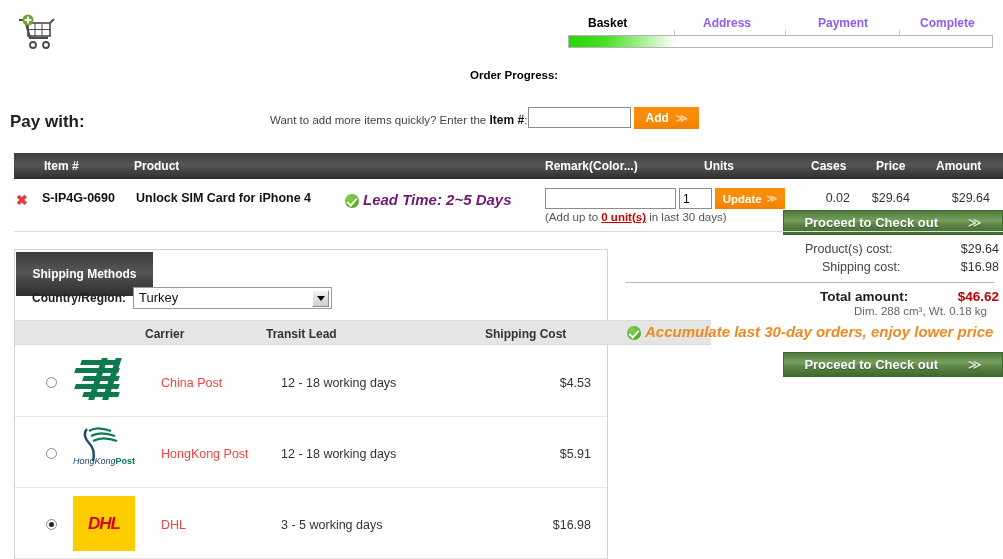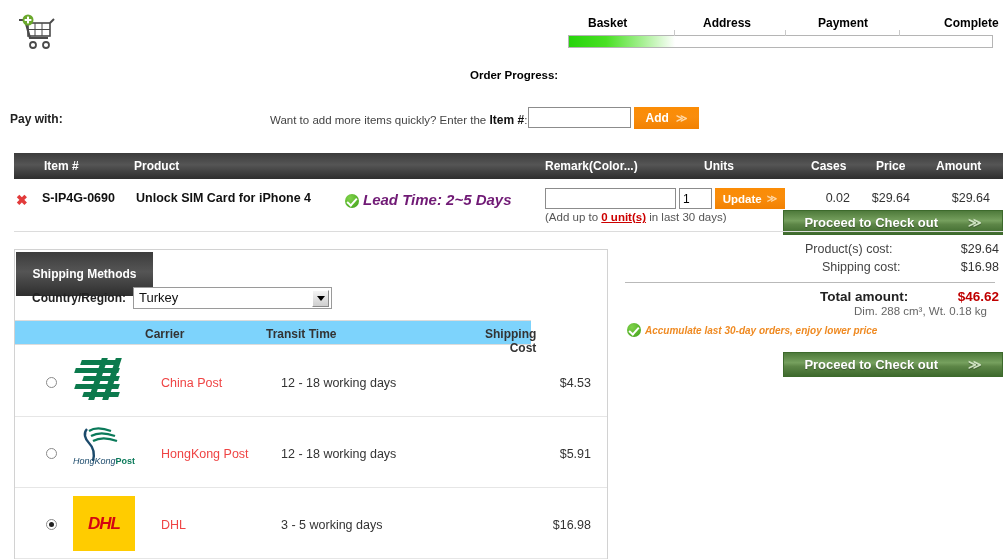--- a/index.html
+++ b/index.html
@@ -27,36 +27,36 @@
   #progress-label {
     position: absolute; left: 0; top: 15px;
     font-size: 11.5px; font-weight: bold; color: #000; margin-top: 38px;
   }
   #progress-steps { position: absolute; left: 98px; top: 0; width: 425px; height: 16px; }
   .step-label {
     position: absolute; top: 0; font-size: 12px; font-weight: bold;
     white-space: nowrap;
   }
   .step-label.active { color: #000; }
-  .step-label.inactive { color: #000000; }
+  .step-label.inactive { color: #8b5cf6; }
   #progress-bar {
     position: absolute; left: 98px; top: 19px; width: 425px; height: 13px;
     border: 1px solid #b5b5b5; background: #fff;
   }
   #progress-fill {
     position: absolute; left: 0; top: 0; height: 100%; width: 25%;
     background: linear-gradient(to right, #27d40c 0%, #49e024 35%, #a8f095 70%, #ffffff 100%);
   }
   .tick {
     position: absolute; top: -6px; width: 1px; height: 6px; background: #c9c9c9;
   }
 
   
   #toolbar { position: absolute; left: 0; top: 104px; width: 1003px; height: 32px; }
-  #paywith-label { position: absolute; left: 10px; top: 8px; font-size: 12px; font-weight: bold; color: #222; }
+  #paywith-label { position: absolute; left: 10px; top: 8px; font-size: 17px; font-weight: bold; color: #222; }
   #currency-select {
     position: absolute; left: 67px; top: 1px; width: 117px; height: 22px;
     border: 1px solid #9a9a9a; background: #fff;
     font-family: "Liberation Sans", sans-serif; font-size: 13px; color: #111;
     padding-left: 4px; line-height: 20px;
   }
   #currency-arrow {
     position: absolute; right: 2px; top: 2px; width: 17px; height: 17px;
     background: linear-gradient(#f4f4f4, #cfcfcf);
     border: 1px solid #8a8a8a; border-top-color: #fff; border-left-color: #fff;
@@ -169,23 +169,23 @@
     border: 1px solid #8a8a8a; border-top-color: #fff; border-left-color: #fff;
     display: flex; align-items: center; justify-content: center;
   }
   #country-arrow .caret {
     width: 0; height: 0; border-left: 4px solid transparent; border-right: 4px solid transparent;
     border-top: 5px solid #000;
   }
   #dims { position: absolute; right: 16px; top: 292px; font-size: 11.5px; color: #666; margin-top: 13px; }
 
   #ship-head {
-    position: absolute; left: 15px; top: 320px; width: 516px; height: 25px;
-    background: #7dd3fc; border-top: 1px solid #dcdcdc; border-bottom: 1px solid #dcdcdc;
-    font-size: 12px; font-weight: bold; color: #333; text-align: right;
+    position: absolute; left: 15px; top: 320px; width: 696px; height: 25px;
+    background: #e5e5e5; border-top: 1px solid #dcdcdc; border-bottom: 1px solid #dcdcdc;
+    font-size: 12px; font-weight: bold; color: #333;
   }
   #ship-head span { position: absolute; top: 6px; }
 
   .ship-row { position: absolute; left: 15px; width: 592px; height: 71px; border-bottom: 1px solid #e6e6e6; }
   .ship-radio {
     position: absolute; left: 31px; top: 31px; width: 11px; height: 11px;
     border-radius: 50%; border: 1px solid #8a8a8a; background: #fff;
   }
   .ship-radio.sel::after {
     content: ""; position: absolute; left: 2px; top: 2px; width: 5px; height: 5px;
@@ -212,21 +212,21 @@
   }
   .dhl-text { color: #d40511; font-size: 17px; font-weight: bold; font-style: italic; letter-spacing: -1px; }
 
   
   #summary { position: absolute; left: 625px; top: 240px; width: 378px; height: 140px; }
   .sum-line { position: absolute; font-size: 12.5px; color: #444; }
   .sum-val { position: absolute; right: 4px; font-size: 12.5px; color: #333; }
   #sum-divider { position: absolute; left: 0; top: 42px; width: 370px; height: 1px; background: #b9b9b9; }
   #total-label { position: absolute; left: 195px; top: 49px; font-size: 13.5px; font-weight: bold; color: #222; }
   #total-value { position: absolute; right: 4px; top: 49px; font-size: 13.5px; font-weight: bold; color: #c00000; }
-  #accumulate { position: absolute; left: 2px; top: 83px; font-size: 10px; font-weight: bold; font-style: italic; color: #ef8a22; white-space: nowrap; }
+  #accumulate { position: absolute; left: 2px; top: 83px; font-size: 15px; font-weight: bold; font-style: italic; color: #ef8a22; white-space: nowrap; }
   #checkout-bottom { position: absolute; left: 158px; top: 112px; width: 220px; height: 25px; }
 </style>
 </head>
 <body>
 
 <div id="page">
 
   <div id="header">
     <div id="cart-icon">
       <svg width="38" height="36" viewBox="0 0 38 36">
@@ -244,21 +244,21 @@
       </svg>
     </div>
   </div>
 
   <div id="progress-wrap">
     <div id="progress-label">Order Progress:</div>
     <div id="progress-steps">
       <span class="step-label active" style="left:20px;">Basket</span>
       <span class="step-label inactive" style="left:135px;">Address</span>
       <span class="step-label inactive" style="left:250px;">Payment</span>
-      <span class="step-label inactive" style="left:376px;">Complete</span>
+      <span class="step-label inactive" style="left:352px;">Complete</span>
     </div>
     <div id="progress-bar">
       <div id="progress-fill" style="width: 25%;"></div>
       <span class="tick" style="left:105px;"></span>
       <span class="tick" style="left:216px;"></span>
       <span class="tick" style="left:330px;"></span>
     </div>
   </div>
 
   <div id="toolbar">
@@ -311,21 +311,21 @@
   <div id="country-select">
     <span>Turkey</span>
     <span id="country-arrow">
         <span class="caret"></span>
       </span>
   </div>
   <span id="dims">Dim. 288 cm³, Wt. 0.18 kg</span>
 
   <div id="ship-head">
     <span style="left:130px;">Carrier</span>
-    <span style="left:251px;">Transit Time</span>
+    <span style="left:251px;">Transit Lead</span>
     <span style="left:470px;">Shipping Cost</span>
   </div>
 
   <div class="ship-row" style="top:346px;">
     <span class="ship-radio"></span>
     <span class="carrier-logo">
       <span class="cp-logo">
         <span class="cp-bar" style="left:8px;  top:6px;  width:38px; height:5px;"></span>
         <span class="cp-bar" style="left:2px;  top:14px; width:44px; height:5px;"></span>
         <span class="cp-bar" style="left:10px; top:22px; width:36px; height:5px;"></span>

